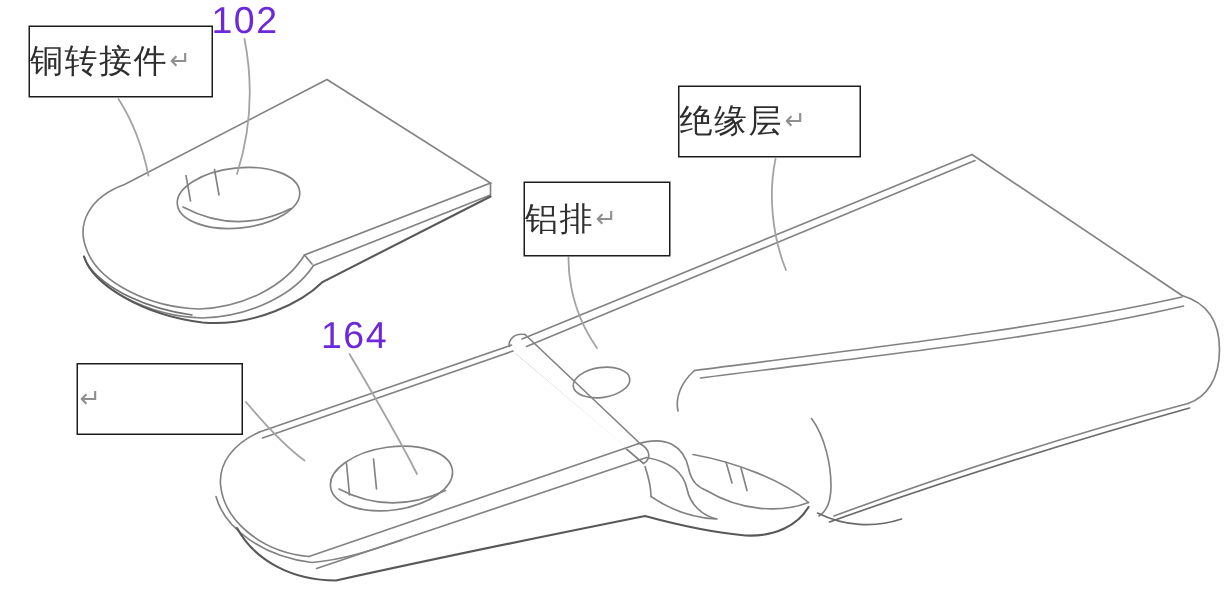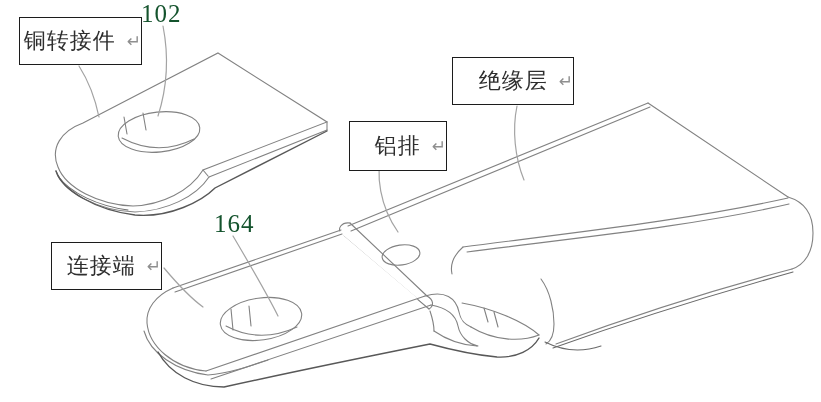--- a/index.html
+++ b/index.html
@@ -1,27 +1,27 @@
 <!DOCTYPE html>
 <html><head>
 <meta charset="utf-8">
 <style>
   html,body{margin:0;padding:0;background:#fff;}
   #stage{position:relative;width:821px;height:402px;background:#ffffff;overflow:hidden;
          font-family:"Liberation Sans","DejaVu Sans",sans-serif;}
   #drawing{position:absolute;left:0;top:0;}
-  .callout{position:absolute;display:flex;align-items:center;justify-content:flex-end;
+  .callout{position:absolute;display:flex;align-items:center;justify-content:flex-start;
            background:#ffffff;border:1.6px solid #1c1c1c;box-sizing:border-box;
-           color:#2e2e2e;font-size:22px;letter-spacing:1px;white-space:nowrap;gap:10px;}
+           color:#2e2e2e;font-size:22px;letter-spacing:1px;white-space:nowrap;}
   .callout .ret{color:#8f8f8f;font-size:17px;margin-left:1px;letter-spacing:0;}
-  .refnum{position:absolute;color:#14532d;font-size:25px;font-weight:500;letter-spacing:1px;font-family:Liberation Serif, serif;}
+  .refnum{position:absolute;color:#6d28d9;font-size:25px;font-weight:500;letter-spacing:1px;}
   
   #lbl-copper   {left:19px;  top:17px;  width:123px; height:48px;}
   #lbl-albar    {left:349px; top:98px;  width:98px;  height:50px;margin-top:23px;}
-  #lbl-insul    {left:452px; top:57px;  width:122px; height:48px;padding-left:40px;}
+  #lbl-insul    {left:452px; top:57px;  width:122px; height:48px;}
   #lbl-connect  {left:51px;  top:242px; width:111px; height:48px;}
   #num-102 {left:141px; top:0px;}
   #num-101 {left:214px; top:210px;}
 </style>
 </head>
 <body>
 
 <div id="stage">
 
   <svg id="drawing" width="821" height="402" viewBox="0 0 821 402">
@@ -137,20 +137,19 @@
     <span>铝排</span>
       <span class="ret">↵</span>
   </div>
 
   <div id="lbl-insul" class="callout">
     <span>绝缘层</span>
       <span class="ret">↵</span>
   </div>
 
   <div id="lbl-connect" class="callout">
-    <span>连接端</span>
       <span class="ret">↵</span>
   </div>
 
   <div id="num-102" class="refnum">102</div>
   <div id="num-101" class="refnum">164</div>
 
 </div>
 
 </body></html>

